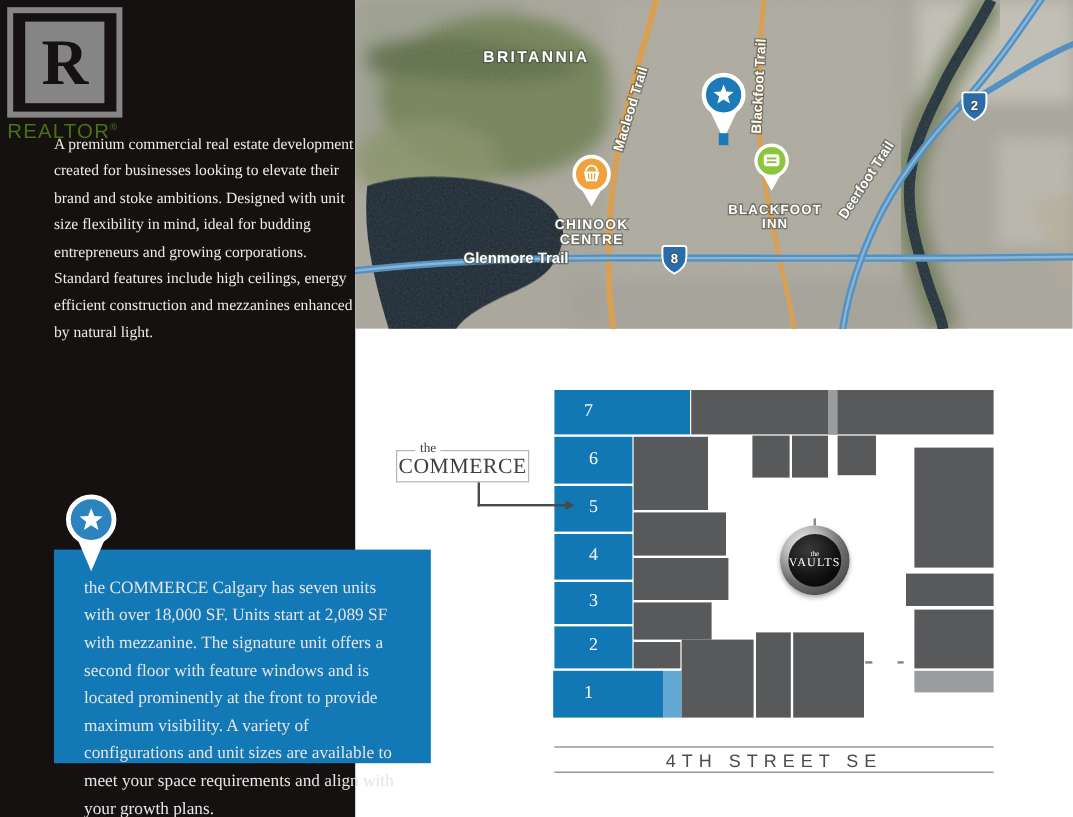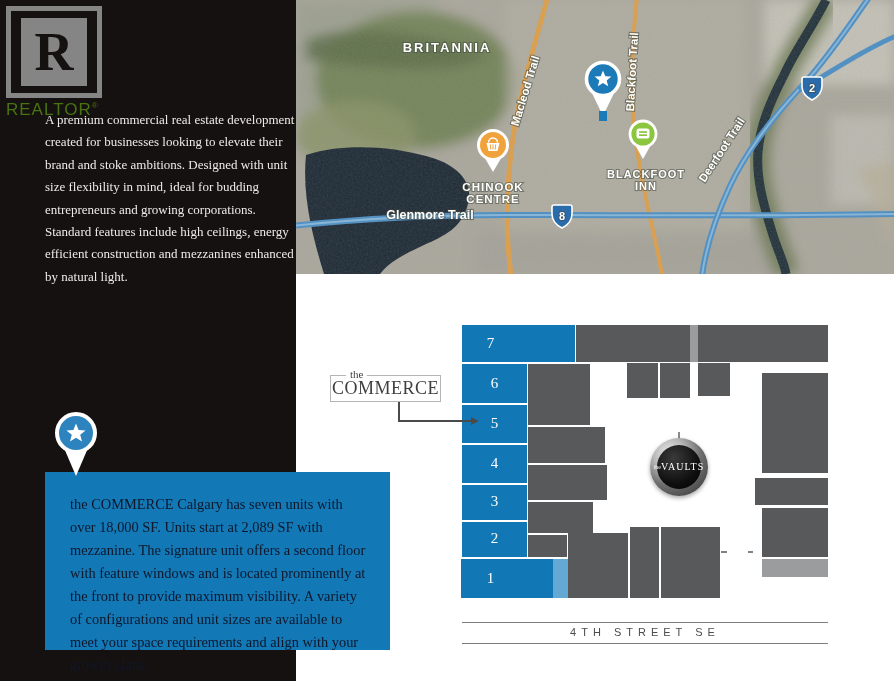--- a/index.html
+++ b/index.html
@@ -25,22 +25,22 @@
   .realtor .rlabel{font-family:"Liberation Sans",sans-serif;font-size:17px;letter-spacing:1px;color:#4d7c0f;margin-top:2px;white-space:nowrap;}
   .realtor .rlabel sup{font-size:8px;}
 
   .sb-title{position:absolute;left:45px;top:80px;color:#fff;white-space:nowrap;}
   .sb-title .the{font-size:18px;}
   .sb-title .name{font-size:27px;letter-spacing:.5px;}
   .sb-paragraph{position:absolute;left:45px;top:109px;width:252px;font-size:13px;line-height:22.4px;color:#edebe8;}
 
   .sb-pin{position:absolute;left:52px;top:410px;width:48px;height:74px;z-index:3;}
 
-  .callout{position:absolute;left:45px;top:458px;width:345px;height:178px;background:var(--callout-blue);z-index:2;
-           padding:21px 22px 0 25px;color:#0f172a;font-size:14.4px;line-height:23px;margin-top:14px;}
+  .callout{position:absolute;left:45px;top:458px;width:314px;height:178px;background:var(--callout-blue);z-index:2;
+           padding:21px 22px 0 25px;color:#e5e5e5;font-size:14.4px;line-height:23px;}
 
   
   .map{position:absolute;left:296px;top:0;width:598px;height:274px;}
   .map text{font-family:"Liberation Sans",sans-serif;font-weight:700;fill:#fff;
             paint-order:stroke;stroke:#44483e;stroke-width:2.2px;stroke-opacity:.55;}
 
   
   .blk{position:absolute;background:var(--bldg-gray);}
   .blk.light{background:var(--bldg-light);}
   .unit{position:absolute;background:var(--unit-blue);}
@@ -55,28 +55,28 @@
   .leader-v{position:absolute;left:398px;top:402px;height:20px;border-left:2px solid #4a4a4a;}
   .leader-h{position:absolute;left:398px;top:420px;width:74px;border-top:2px solid #4a4a4a;}
   .leader-arrow{position:absolute;left:471px;top:417px;width:0;height:0;
                 border-left:8px solid #4a4a4a;border-top:4px solid transparent;border-bottom:4px solid transparent;}
 
   .vault{position:absolute;left:650px;top:438px;width:58px;height:58px;border-radius:50%;
          background:radial-gradient(circle at 34% 28%, #ededed 0%, #b9b9b9 28%, #6e6e6e 55%, #2e2e2e 100%);
          box-shadow:0 2px 4px rgba(0,0,0,.35);display:flex;align-items:center;justify-content:center;}
   .vault-inner{width:44px;height:44px;border-radius:50%;
          background:radial-gradient(circle at 38% 30%, #3a3a3a 0%, #101010 60%, #000 100%);
-         display:flex;align-items:center;justify-content:center;color:#fff;}
+         display:flex;flex-direction:column;align-items:center;justify-content:center;color:#fff;}
   .vault-inner .vthe{font-size:6px;line-height:6px;}
   .vault-inner .vname{font-size:10px;letter-spacing:1px;line-height:10px;}
   .vault-stem{position:absolute;left:678px;top:432px;width:2px;height:6px;background:#8a8a8a;}
 
   .street-line{position:absolute;left:462px;width:366px;border-top:1.5px solid #7d7d7f;}
   .street-label{position:absolute;left:462px;top:626px;width:366px;text-align:center;
-                font-family:"Liberation Sans",sans-serif;font-size:11px;letter-spacing:5px;color:#4c4c4e;}
+                font-family:"Liberation Sans",sans-serif;font-size:15px;letter-spacing:5px;color:#4c4c4e;}
   .dash{position:absolute;height:2px;background:#808184;}
 </style>
 </head>
 <body>
 
 <div class="canvas">
 
   <div class="sidebar">
     <div class="realtor">
       <div class="frame">

